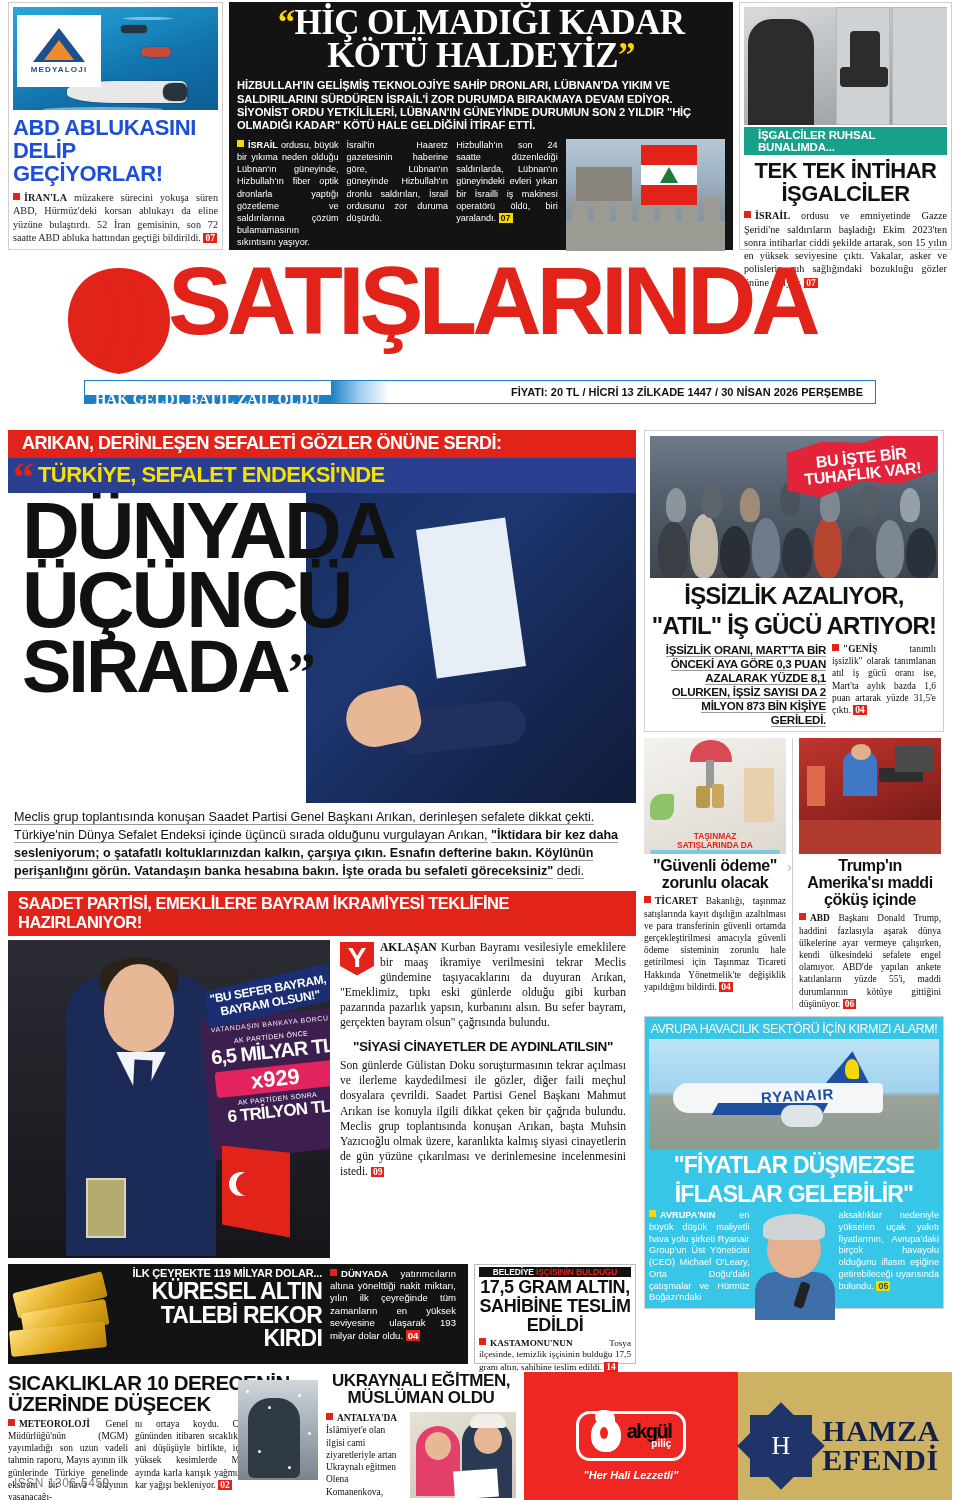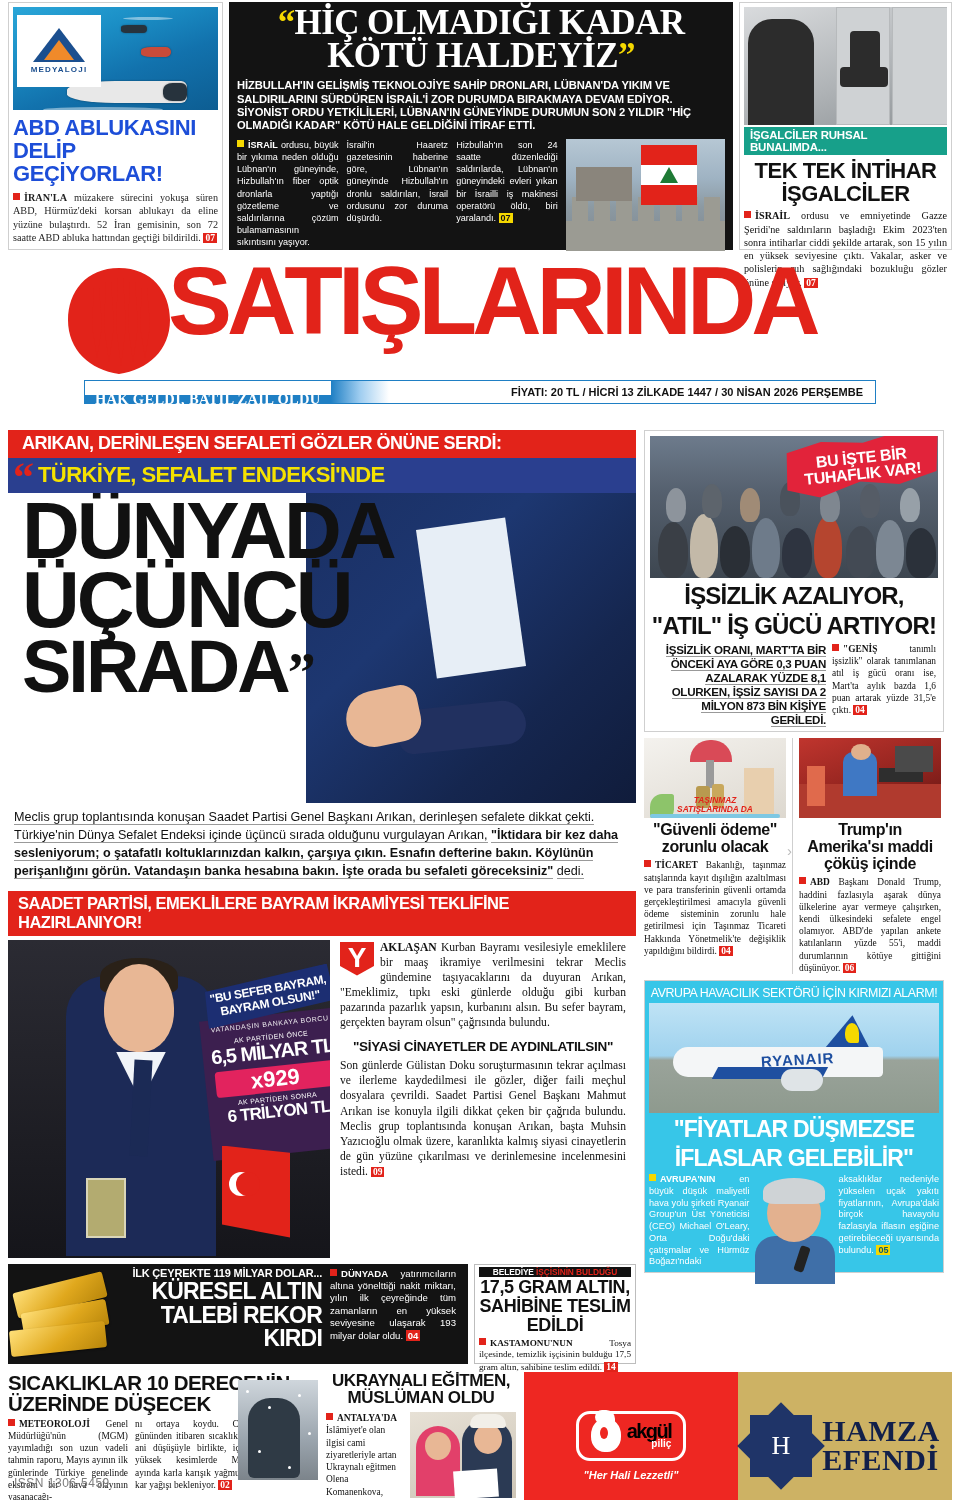--- a/index.html
+++ b/index.html
@@ -46,21 +46,21 @@
   .lb-flag { position:absolute; right:28px; top:6px; width:56px; height:60px; }
   .lb-flag .st { position:absolute; left:0; width:100%; background:#e2231a; }
   .lb-flag .mid { position:absolute; left:0; top:20px; width:100%; height:20px; background:#fff; }
   .cedar { position:absolute; left:50%; top:22px; transform:translateX(-50%); width:0;height:0;
      border-left:9px solid transparent;border-right:9px solid transparent;border-bottom:16px solid #1e7a35;}
 
   .ts-right { width:214px; border:1px solid #cfcfcf; background:#fff; padding:4px; }
   .ts-right-photo { height:118px; position:relative; overflow:hidden; background:linear-gradient(160deg,#d9dbdd,#aeb2b5 60%,#8e9396); }
   .soldier { position:absolute; background:#2c2c2c; border-radius:4px; }
   .wallblk { position:absolute; background:#cfd2d4; border:1px solid #b7babc; }
-  .greenbar { background:#17a08a; color:#fff; font-weight:800; font-size:11.5px; padding:2px 6px; letter-spacing:-.2px; margin-top:2px;}
+  .greenbar { background:#17a08a; color:#fff; font-weight:800; font-size:11.5px; padding:2px 14px; letter-spacing:-.2px; margin-top:2px;}
   .ts-right h2 { text-align:center; font-size:22px; line-height:1.03; font-weight:800; margin-top:5px; letter-spacing:-.5px;}
   .ts-right p { font-size:10.2px; line-height:1.3; margin-top:4px; text-align:justify; font-family:"Liberation Serif", serif;}
 
   
   .masthead { height:180px; position:relative; padding:6px 0 0 0; }
   .mh-row { display:flex; align-items:flex-start; }
   .mh-logo { width:110px; height:112px; position:relative; margin-left:56px; margin-top:8px; }
   .mh-title { font-family:"Liberation Sans", sans-serif; font-weight:800; font-size:96px; line-height:.94; color:#e2231a; letter-spacing:-5px; margin-left:-6px; }
   .mh-bar { position:absolute; left:76px; right:76px; bottom:26px; height:24px; border:1px solid #1f7fc4; display:flex; align-items:stretch;}
   .mh-bar .slogan { background:#1f7fc4; color:#fff; font-family:"Liberation Serif", serif; font-size:14.5px; font-weight:700; padding:1px 10px 0 10px; letter-spacing:.3px; white-space:nowrap; display:flex; align-items:center;margin-top:14px;}
@@ -146,21 +146,21 @@
      display:flex; flex-direction:column; justify-content:center; align-items:center; }
   .tuhaf span { font-weight:800; font-size:16px; letter-spacing:-.4px; line-height:1.02; }
   .rc-h1 { text-align:center; font-weight:800; font-size:24px; line-height:1.0; letter-spacing:-.8px; margin-top:6px;}
   .rc-deckrow { display:flex; gap:6px; margin-top:5px; }
   .rc-deck { width:176px; font-size:11.6px; font-weight:800; line-height:1.2; text-align:right; letter-spacing:-.3px; }
   .rc-deck u { text-decoration:none; border-bottom:1px solid #999; }
   .rc-side { width:104px; font-size:9.4px; line-height:1.3; text-align:justify; font-family:"Liberation Serif", serif;}
 
   .rc-two { display:flex; gap:6px; margin-top:6px; }
   .rc-cell { width:142px; }
-  .rc-cellimg { height:80px; position:relative; overflow:hidden; background:#eee;font-style:italic; }
+  .rc-cellimg { height:116px; position:relative; overflow:hidden; background:#eee; }
   .ci-a { background:linear-gradient(160deg,#f4f2ee,#ddd8cf); }
   .ci-b { background:linear-gradient(160deg,#c0352e,#8d221d 60%,#5e1512); }
   .badge-tas { position:absolute; left:0; right:0; bottom:4px; text-align:center; color:#e2231a; font-size:8.4px; font-weight:800; line-height:1.1; }
   .badge-underline { position:absolute; left:6px; right:6px; bottom:0px; height:4px; background:#7ec8e3; border-radius:2px;}
   .rc-cell h3 { text-align:center; font-size:16px; font-weight:800; line-height:1.06; margin-top:4px; letter-spacing:-.4px;}
   .rc-cell p { font-size:9.4px; line-height:1.3; text-align:justify; margin-top:3px; font-family:"Liberation Serif", serif;}
   .vdiv { width:1px; background:#cfcfcf; position:relative; }
   .chev { position:absolute; top:44%; left:-5px; color:#bbb; font-size:15px; }
 
   .rc-air { margin-top:6px; border:1px solid #cfcfcf; background:#37c6e8; padding:4px; }
@@ -532,21 +532,21 @@
             <span class="ysq"></span><b>AVRUPA'NIN</b>
             <span>en büyük düşük maliyetli hava yolu şirketi Ryanair Group'un Üst Yöneticisi (CEO) Michael O'Leary, Orta Doğu'daki çatışmalar ve Hürmüz Boğazı'ndaki</span>
           </div>
           <div class="air-face">
             <div class="af-body"></div>
             <div class="af-head"></div>
             <div class="af-hair"></div>
             <div class="af-mic"></div>
           </div>
           <div class="c">
-            <span>aksaklıklar nedeniyle yükselen uçak yakıtı fiyatlarının, Avrupa'daki birçok havayolu fazlasıyla iflasın eşiğine getirebileceği uyarısında bulundu.</span>
+            <span>aksaklıklar nedeniyle yükselen uçak yakıtı fiyatlarının, Avrupa'daki birçok havayolu olduğunu iflasın eşiğine getirebileceği uyarısında bulundu.</span>
             <span class="pgy2">05</span>
           </div>
         </div>
       </div>
     </div>
   </div>
 
   <div class="bottom">
 
     <div class="bt-a">

